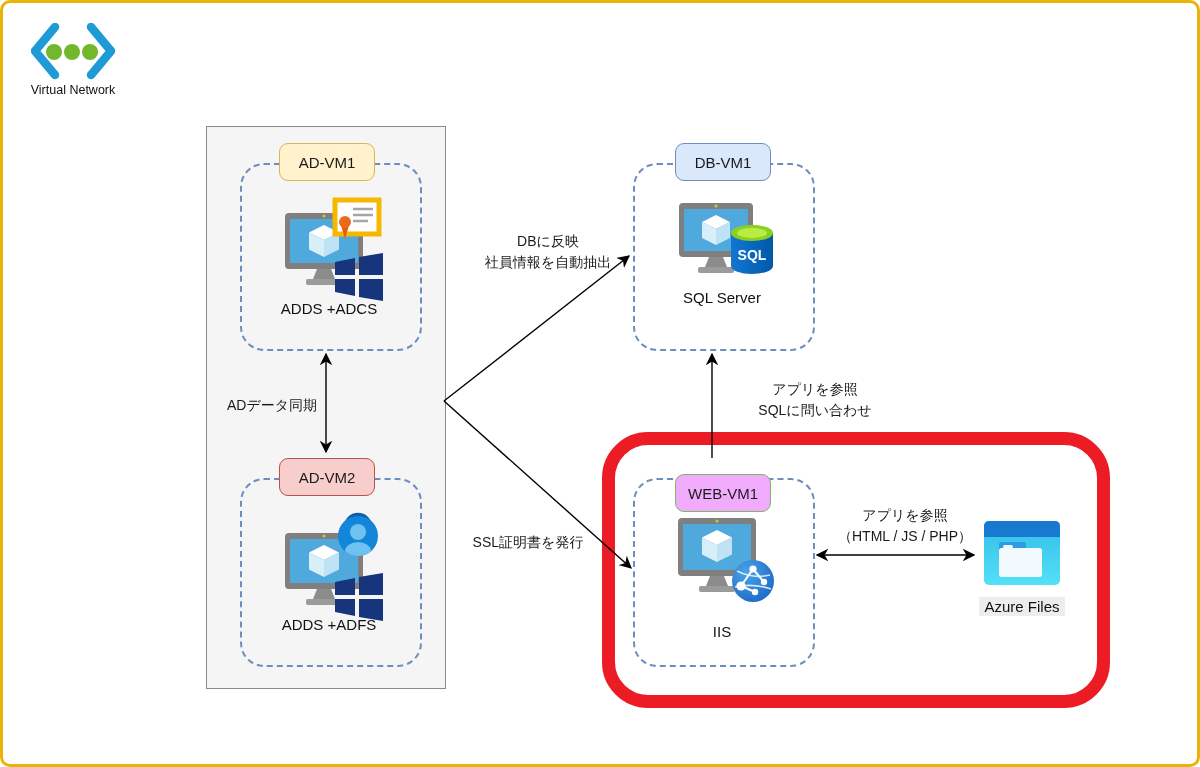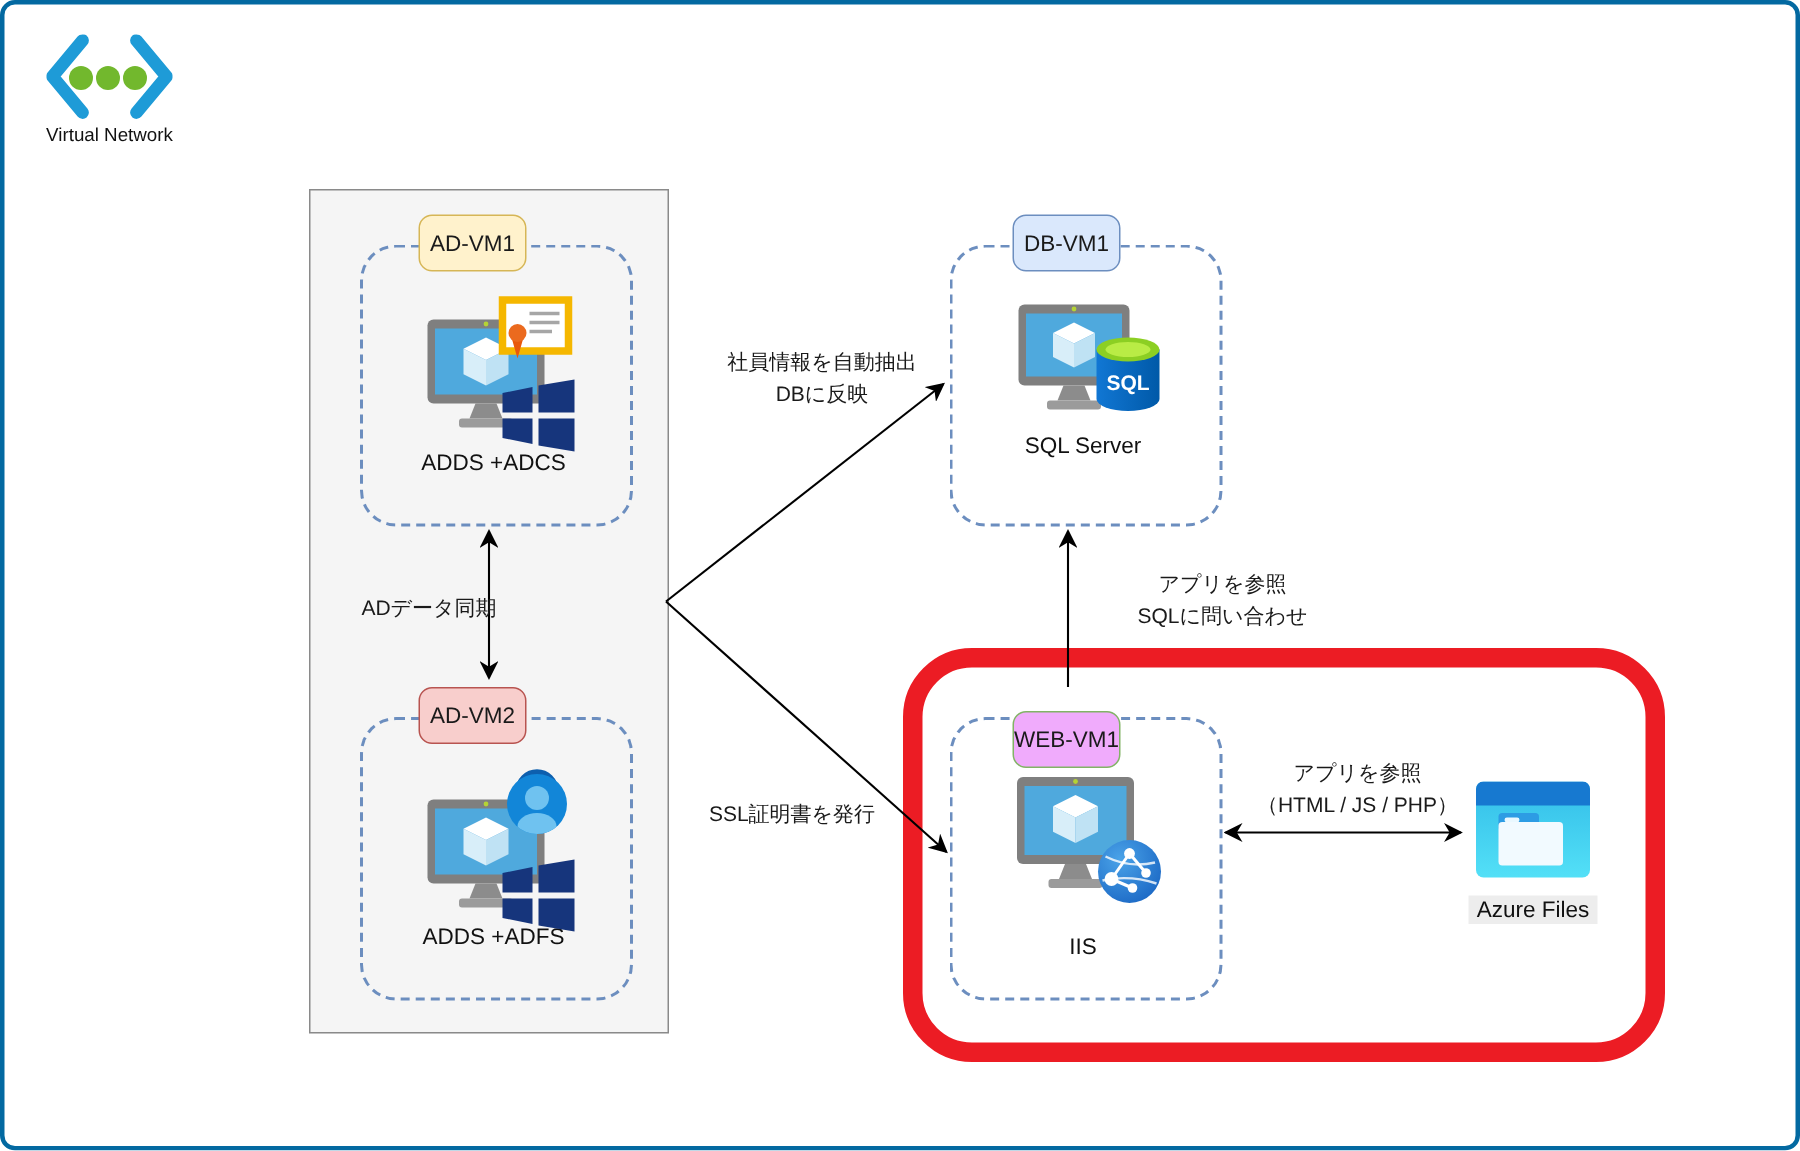--- a/index.html
+++ b/index.html
@@ -1,52 +1,52 @@
 <!DOCTYPE html>
 <html><head>
 <meta charset="utf-8">
 <style>
   html,body{margin:0;padding:0;background:#fff;font-family:"Liberation Sans","DejaVu Sans",sans-serif;}
-  #canvas{position:relative;width:1200px;height:767px;background:#ffffff;border:3px solid #0369a1;border-radius:10px;box-sizing:border-box;overflow:hidden;}
+  #canvas{position:relative;width:1200px;height:767px;background:#ffffff;border:3px solid #eab308;border-radius:10px;box-sizing:border-box;overflow:hidden;}
   .abs{position:absolute;}
 
   
   .vn-label{left:16px;top:80px;width:108px;text-align:center;font-size:12.5px;color:#111;}
 
   
   .domain-title{left:902px;top:107px;width:180px;font-size:20px;font-weight:bold;color:#000;}
 
   
   .ad-container{left:203px;top:123px;width:238px;height:561px;background:#f5f5f5;border:1px solid #8a8a8a;}
 
   
   .vm-dashed{border:2px dashed #6c8ebf;border-radius:24px;background:transparent;}
   .dash-advm1{left:237px;top:160px;width:178px;height:184px;}
   .dash-advm2{left:237px;top:475px;width:178px;height:185px;}
   .dash-dbvm1{left:630px;top:160px;width:178px;height:184px;}
   .dash-webvm1{left:630px;top:475px;width:178px;height:185px;}
 
   
-  .pill{width:72px;height:38px;border-radius:9px;display:flex;align-items:center;justify-content:center;font-size:15px;color:#1a1a1a;box-sizing:border-box;z-index:4;}
+  .pill{width:96px;height:38px;border-radius:9px;display:flex;align-items:center;justify-content:center;font-size:15px;color:#1a1a1a;box-sizing:border-box;z-index:4;}
   .pill-advm1{left:276px;top:140px;background:#fff2cc;border:1.5px solid #d6b656;}
   .pill-advm2{left:276px;top:455px;background:#f8cecc;border:1.5px solid #b85450;}
   .pill-dbvm1{left:672px;top:140px;background:#dae8fc;border:1.5px solid #6c8ebf;}
   .pill-webvm1{left:672px;top:471px;background:#f0abfc;border:1.5px solid #82b366;}
 
   
   .caption{width:178px;text-align:center;font-size:15px;color:#111;}
   .cap-advm1{left:237px;top:297px;}
   .cap-advm2{left:237px;top:613px;}
   .cap-dbvm1{left:630px;top:286px;}
   .cap-webvm1{left:630px;top:620px;text-align:center;}
 
   
   .edge-label{font-size:14px;color:#1a1a1a;text-align:center;line-height:21px;z-index:6;}
   .lbl-extract{left:452px;top:228px;width:186px;}
-  .lbl-sync{left:203px;top:392px;width:132px;padding-left:14px;}
+  .lbl-sync{left:203px;top:392px;width:132px;}
   .lbl-query{left:728px;top:376px;width:168px;}
   .lbl-ssl{left:452px;top:529px;width:146px;}
   .lbl-appref{left:818px;top:502px;width:168px;}
 
   
   .red-highlight{left:599px;top:429px;width:508px;height:276px;border:13px solid #ec1c24;border-radius:46px;box-sizing:border-box;z-index:2;}
 
   
   .azure-files-label{left:976px;top:594px;width:86px;text-align:center;font-size:15px;color:#111;background:#ededed;padding:1px 0;z-index:4;}
 
@@ -234,22 +234,22 @@
     <line x1="441" y1="398" x2="626" y2="253" stroke="#000" stroke-width="1.4" marker-end="url(#arr)"></line>
 
     <line x1="441" y1="398" x2="628" y2="565" stroke="#000" stroke-width="1.4" marker-end="url(#arr)"></line>
 
     <line x1="709" y1="455" x2="709" y2="351" stroke="#000" stroke-width="1.4" marker-end="url(#arr)"></line>
 
     <line x1="814" y1="552" x2="971" y2="552" stroke="#000" stroke-width="1.4" marker-start="url(#arr)" marker-end="url(#arr)"></line>
   </svg>
 
   <div class="abs edge-label lbl-extract">
+    <div>DBに反映</div>
     <div>社員情報を自動抽出</div>
-    <div>DBに反映</div>
   </div>
   <div class="abs edge-label lbl-sync">ADデータ同期</div>
   <div class="abs edge-label lbl-query">
     <div>アプリを参照</div>
     <div>SQLに問い合わせ</div>
   </div>
   <div class="abs edge-label lbl-ssl">SSL証明書を発行</div>
   <div class="abs edge-label lbl-appref">
     <div>アプリを参照</div>
     <div>（HTML / JS / PHP）</div>

